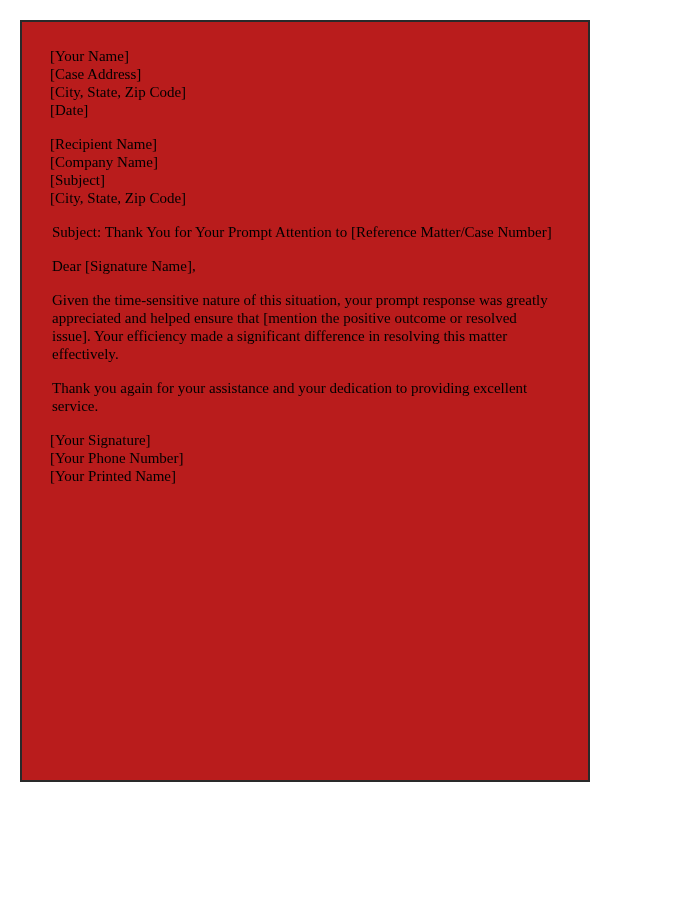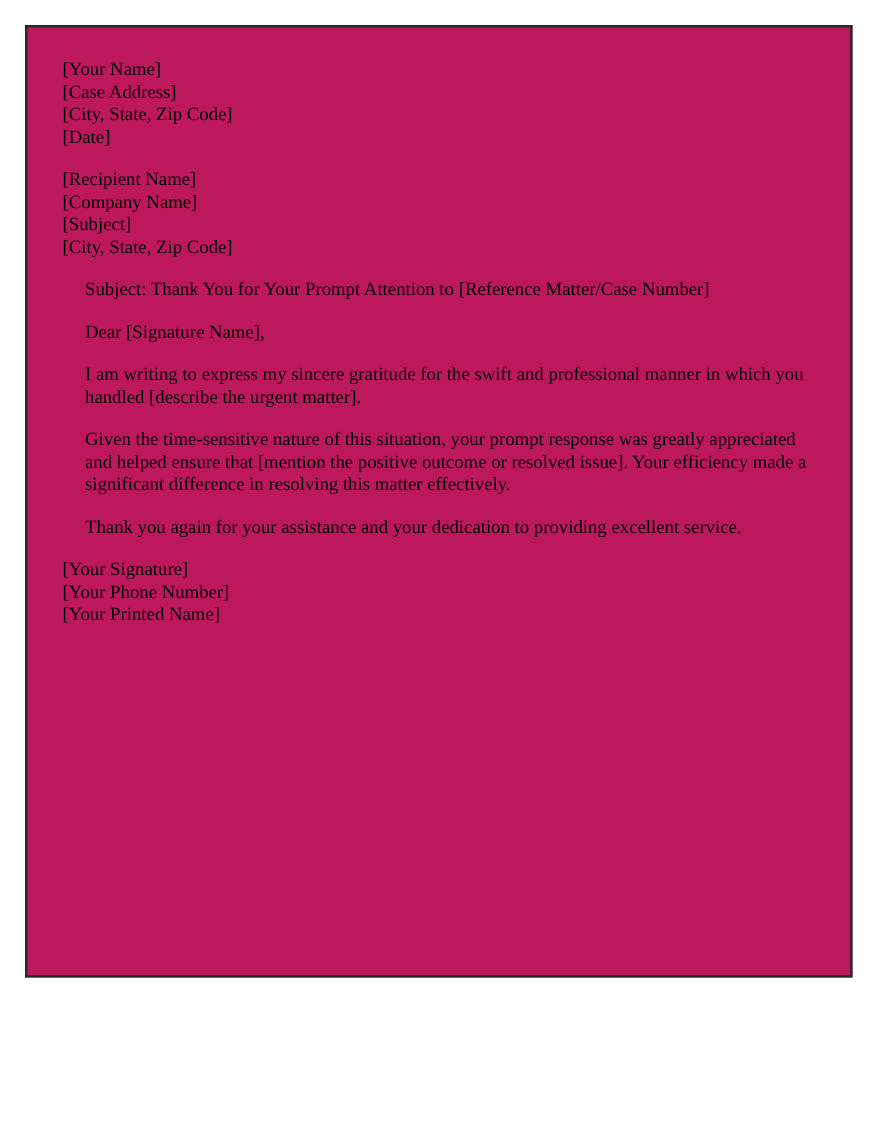--- a/index.html
+++ b/index.html
@@ -11,38 +11,38 @@
     height: 900px;
     background: #ffffff;
     position: relative;
     font-family: "Liberation Serif", "DejaVu Serif", serif;
     color: #000000;
   }
   .letter-frame {
     position: absolute;
     left: 20px;
     top: 20px;
-    width: 662px;
+    width: 570px;
     height: 762px;
     box-sizing: border-box;
     border: 2px solid #2a2a2a;
-    background: #be185d;
+    background: #b91c1c;
     padding: 25px 30px 0 28px;
     overflow: hidden;
   }
   .letter-frame .line,
   .letter-frame .para {
     font-size: 15px;
     line-height: 18px;
   }
   .block {
     margin: 0 0 16px 0;
   }
   .para {
-    margin: 0 0 16px 18px;
+    margin: 0 0 16px 2px;
     max-width: 582px;
   }
   .line {
     white-space: pre;
   }
 </style>
 </head>
 <body>
 
 <div class="letter-frame">
@@ -58,21 +58,20 @@
     <div class="line">[Recipient Name]</div>
     <div class="line">[Company Name]</div>
     <div class="line">[Subject]</div>
     <div class="line">[City, State, Zip Code]</div>
   </div>
 
   <p class="para">Subject: Thank You for Your Prompt Attention to [Reference Matter/Case Number]</p>
 
   <p class="para">Dear [Signature Name],</p>
 
-  <p class="para">I am writing to express my sincere gratitude for the swift and professional manner in which you handled [describe the urgent matter].</p>
 
   <p class="para">Given the time-sensitive nature of this situation, your prompt response was greatly appreciated and helped ensure that [mention the positive outcome or resolved issue]. Your efficiency made a significant difference in resolving this matter effectively.</p>
 
   <p class="para">Thank you again for your assistance and your dedication to providing excellent service.</p>
 
 
   <div class="block">
     <div class="line">[Your Signature]</div>
     <div class="line">[Your Phone Number]</div>
     <div class="line">[Your Printed Name]</div>

